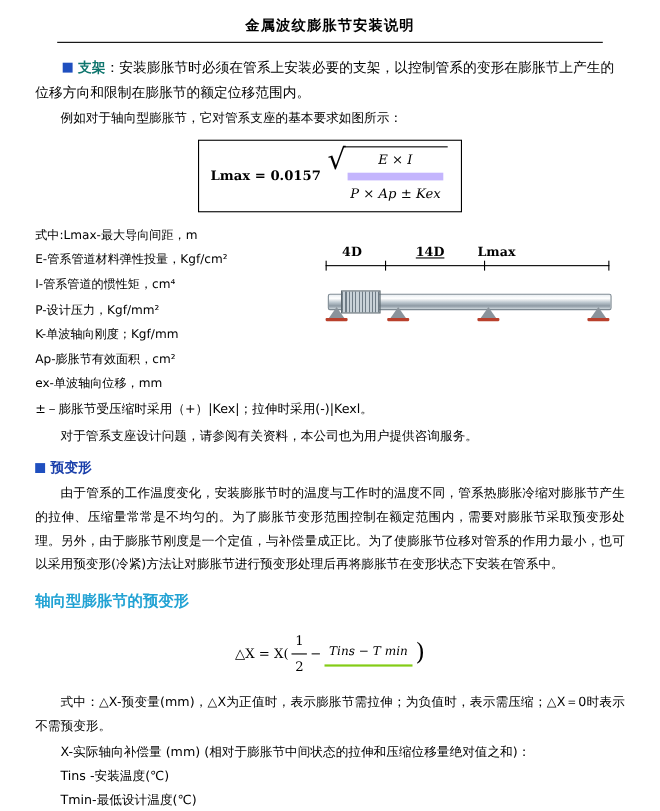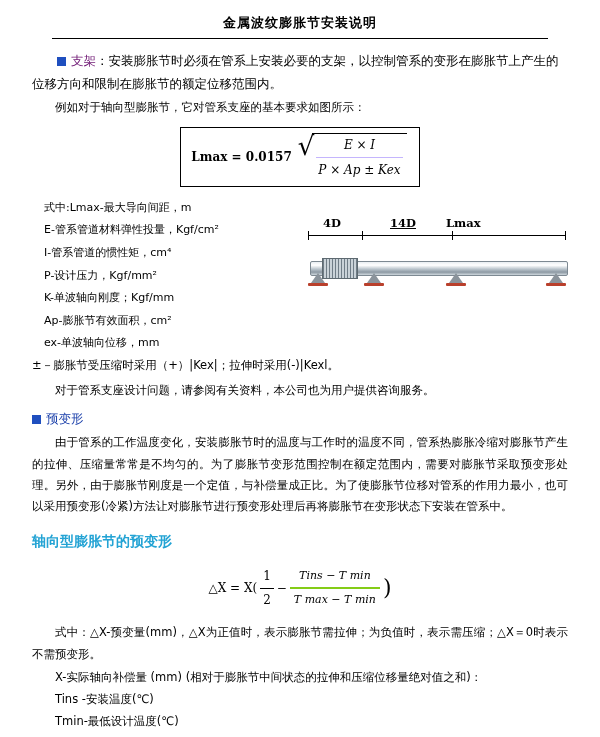--- a/index.html
+++ b/index.html
@@ -41,21 +41,21 @@
     line-height: 1.85;
   }
   p {
     margin: 0 0 4px 0;
     text-align: justify;
   }
   .indent {
     text-indent: 2em;
   }
   .sq-head {
-    font-weight: normal;
+    font-weight: bold;
     font-size: 12.5px;
     color: #1a3faa;
     margin: 6px 0 2px 0;
   }
   .sq-head .sq {
     display: inline-block;
     width: 9px;
     height: 9px;
     background: #1f4fbf;
     margin-right: 5px;
@@ -64,22 +64,22 @@
   .sq-head .htext {
     color: #1a3faa;
   }
   .sq-head.inline-run {
     display: block;
     font-weight: normal;
     color: #000;
     text-indent: 2em;
   }
   .sq-head.inline-run .htext {
-    font-weight: normal;
-    color: #701a75;
+    font-weight: bold;
+    color: #0f766e;
   }
   .cyan-head {
     color: #23a3d4;
     font-weight: bold;
     font-size: 14px;
     margin: 12px 0 6px 0;
   }
   .formula-box {
     display: flex;
     justify-content: center;
@@ -110,39 +110,38 @@
   }
   .frac {
     display: inline-block;
     text-align: center;
     border-top: 1px solid #000;
     padding: 0 4px;
     font-style: italic;
   }
   .frac .num {
     display: block;
-    border-bottom: 1px solid #c4b5fd;
+    border-bottom: 7px solid #c4b5fd;
     padding: 0 2px 1px 2px;
   }
   .frac .den {
     display: block;
     padding: 1px 2px 0 2px;
   }
   .two-col {
     display: flex;
     gap: 8px;
     align-items: flex-start;
     margin-top: 4px;
   }
   .legend {
     width: 252px;
     font-size: 11px;
     line-height: 2.05;
     flex: 0 0 auto;
-    margin-left: 12px;
   }
   .legend div { white-space: nowrap; }
   .figure {
     flex: 1 1 auto;
     padding-top: 16px;
   }
   .fig-labels {
     display: flex;
     font-size: 11.5px;
     font-weight: bold;
@@ -337,21 +336,20 @@
     <div class="center-formula">
       <span class="cf-inner">
         <span>△X = X(</span>
         <span class="half">
           <span class="n">1</span>
           <span class="d">2</span>
         </span>
         <span>−</span>
         <span class="frac2">
           <span class="n">Tins − T min</span>
-          <span class="d">T max − T min</span>
         </span>
         <span class="paren">)</span>
       </span>
     </div>
 
     <div class="tight">
       <p class="list-line">式中：△X-预变量(mm)，△X为正值时，表示膨胀节需拉伸；为负值时，表示需压缩；△X＝0时表示不需预变形。</p>
       <p class="list-line">X-实际轴向补偿量 (mm) (相对于膨胀节中间状态的拉伸和压缩位移量绝对值之和)：</p>
       <p class="list-line">Tins -安装温度(℃)</p>
       <p class="list-line">Tmin-最低设计温度(℃)</p>

